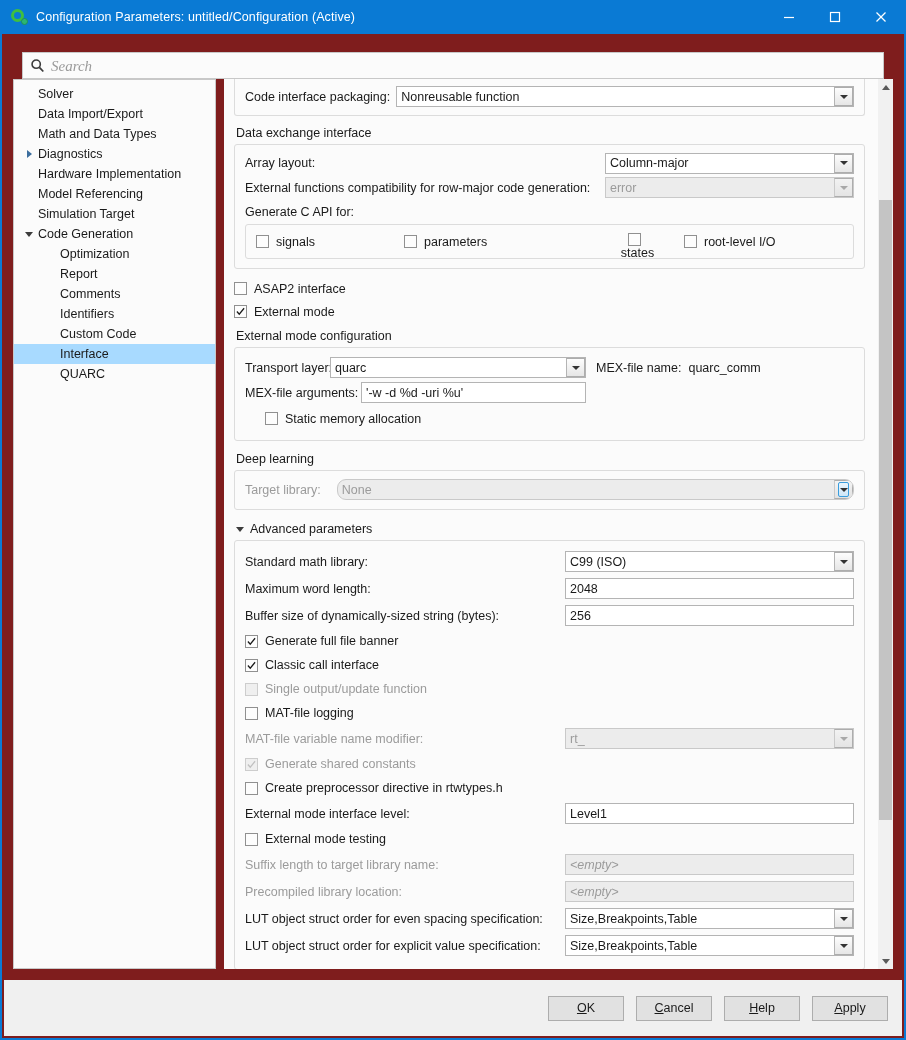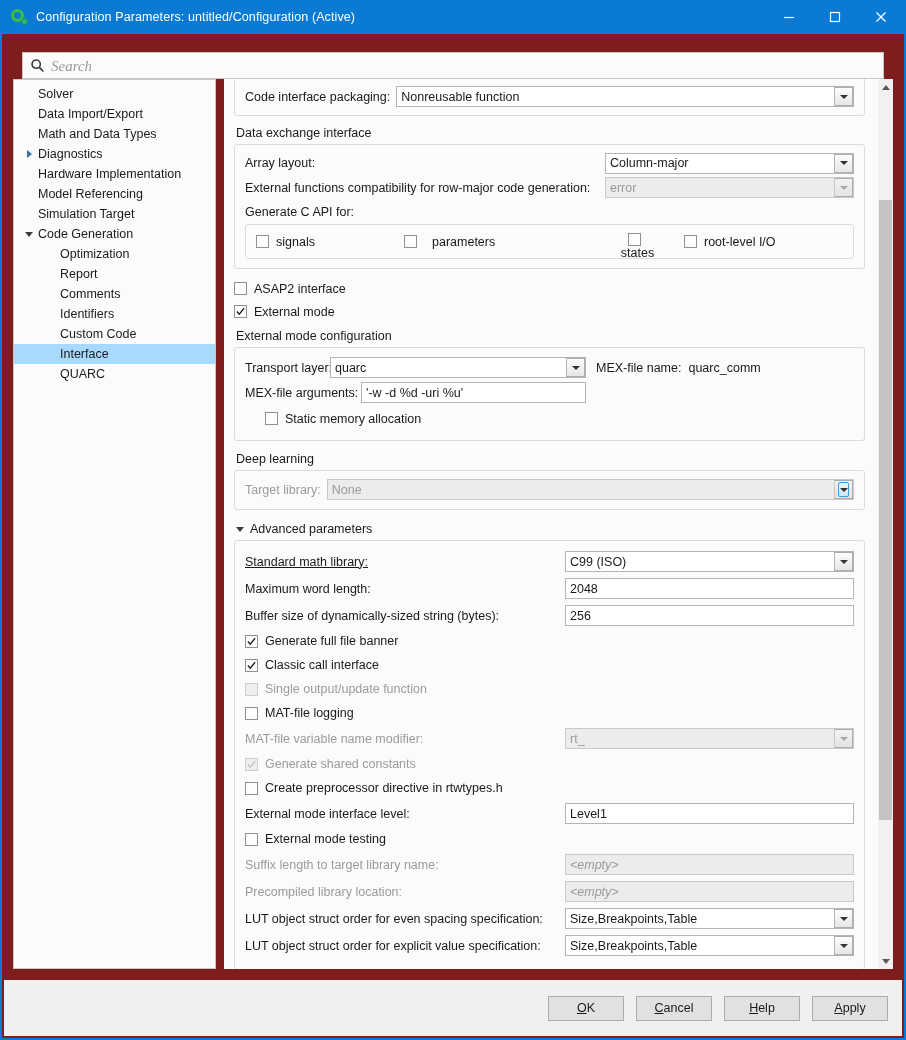--- a/index.html
+++ b/index.html
@@ -329,21 +329,21 @@
                 </div>
               </div>
 
               <div class="lab" style="margin:5px 0 5px 0;">Generate C API for:</div>
 
               <div class="grp" style="padding:8px 10px;display:flex;" id="capi-group">
                   <div class="cbrow" style="width: 148px; height: 17px;">
                     <span class="cb"></span>
                     <span class="cblab">signals</span>
                   </div>
-                  <div class="cbrow" style="width: 180px; height: 17px; gap: 8px;">
+                  <div class="cbrow" style="width: 180px; height: 17px;">
                     <span class="cb"></span>
                     <span class="cblab">parameters</span>
                   </div>
                   <div class="cbrow" style="width: 100px; height: 17px; flex-direction: column;">
                     <span class="cb"></span>
                     <span class="cblab">states</span>
                   </div>
                   <div class="cbrow" style="width: auto; height: 17px;">
                     <span class="cb"></span>
                     <span class="cblab">root-level I/O</span>
@@ -384,38 +384,38 @@
               <div class="cbrow" style="margin-top:2px;margin-left:20px;">
                 <span class="cb"></span>
                 <span class="cblab">Static memory allocation</span>
               </div>
             </div>
 
             <div class="sec-title" style="margin-top:11px;">Deep learning</div>
             <div class="grp" style="padding:7px 10px 8px 10px;">
               <div class="row" style="height:23px;">
                 <div class="lab dim">Target library:</div>
-                <div class="spin" style="flex:1;margin-left:6px;">
+                <div class="spin" style="flex:1;margin-left:16px;border-radius:9px;">
                   <div class="txt">None</div>
                   <div class="btn">
                     <span class="focusbox">
                         <i class="carat"></i>
                       </span>
                   </div>
                 </div>
               </div>
             </div>
 
             <div class="adv-head">
               <i class="tw-d"></i>
               <span class="lab">Advanced parameters</span>
             </div>
             <div class="grp" style="padding:7px 10px 10px 10px;" id="adv-group">
                 <div class="row" style="height: 27px;">
-                  <div class="lab" style="width: 320px; text-decoration: underline;">Standard math library:</div>
+                  <div class="lab" style="width: 320px;">Standard math library:</div>
                   <div class="combo" style="flex: 1 1 0%;">
                     <div class="txt">C99 (ISO)</div>
                     <div class="btn">
                       <i class="carat"></i>
                     </div>
                   </div>
                 </div>
                 <div class="row" style="height: 27px;">
                   <div class="lab" style="width: 320px;">Maximum word length:</div>
                   <div class="fld" style="flex: 1 1 0%;">2048</div>

